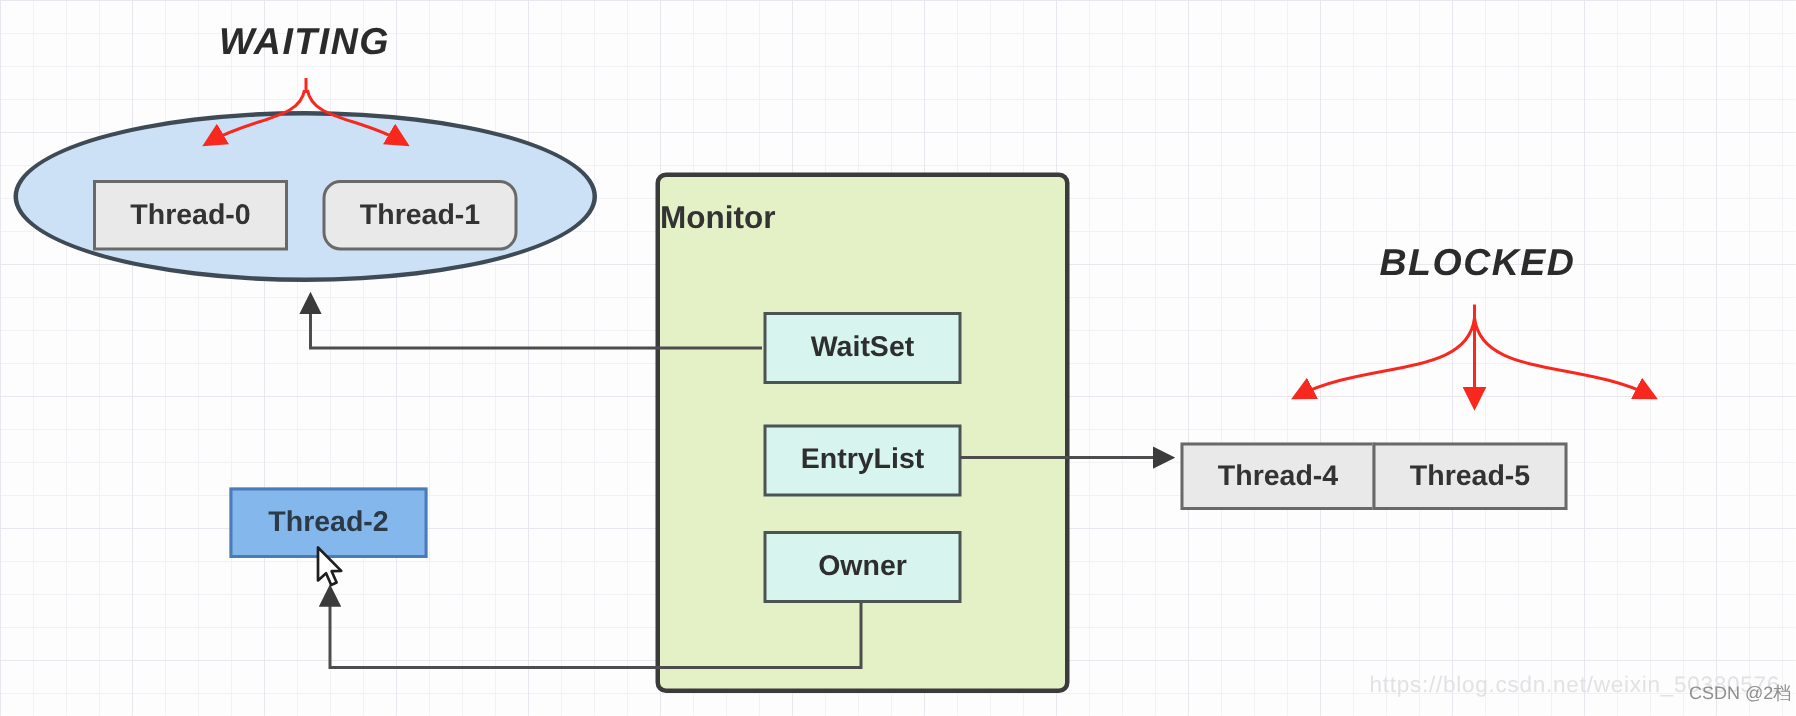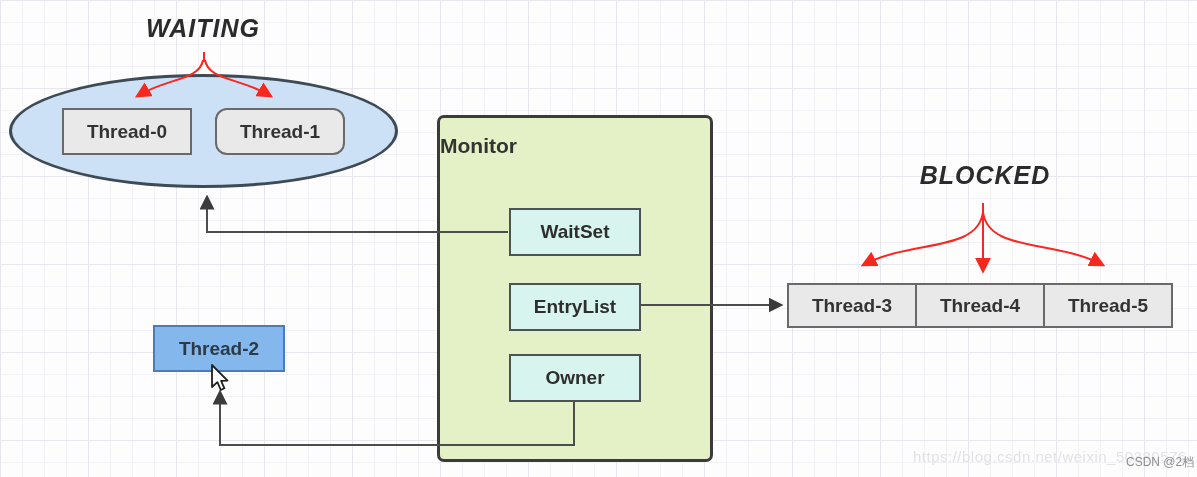--- a/index.html
+++ b/index.html
@@ -34,20 +34,21 @@
   }
   .thread-box{
     position:absolute;
     width:130px;height:47px;
     background:#e9e9e9;
     border:2px solid #696969;
     box-sizing:border-box;
     display:flex;align-items:center;justify-content:center;
     font-weight:bold;font-size:19px;color:#333;
     z-index:3;
+    margin-top:12px;
   }
   .monitor{
     position:absolute;left:437px;top:115px;
     width:276px;height:347px;
     background:#e4f1c6;
     border:3px solid #3b3b3b;
     border-radius:7px;
     box-sizing:border-box;
     z-index:2;
   }
@@ -123,21 +124,20 @@
   <div class="monitor">
     <div class="monitor-title">Monitor</div>
     <div class="monitor-slot slot-waitset">WaitSet</div>
     <div class="monitor-slot slot-entrylist">EntryList</div>
     <div class="monitor-slot slot-owner">Owner</div>
   </div>
 
   <div class="thread2">Thread-2</div>
 
   <div class="blocked-row">
-    <div class="thread-box">Thread-3</div>
     <div class="thread-box">Thread-4</div>
     <div class="thread-box">Thread-5</div>
   </div>
 
   <svg class="connectors" width="1197" height="477" viewBox="0 0 1197 477">
     <defs>
       <marker id="blackArrow" viewBox="0 0 10 10" refX="7" refY="5" markerWidth="7.5" markerHeight="7.5" orient="auto-start-reverse">
         <path d="M0,0 L10,5 L0,10 Z" fill="#3b3b3b"></path>
       </marker>
       <marker id="redArrow" viewBox="0 0 10 10" refX="7" refY="5" markerWidth="8" markerHeight="8" orient="auto-start-reverse">

